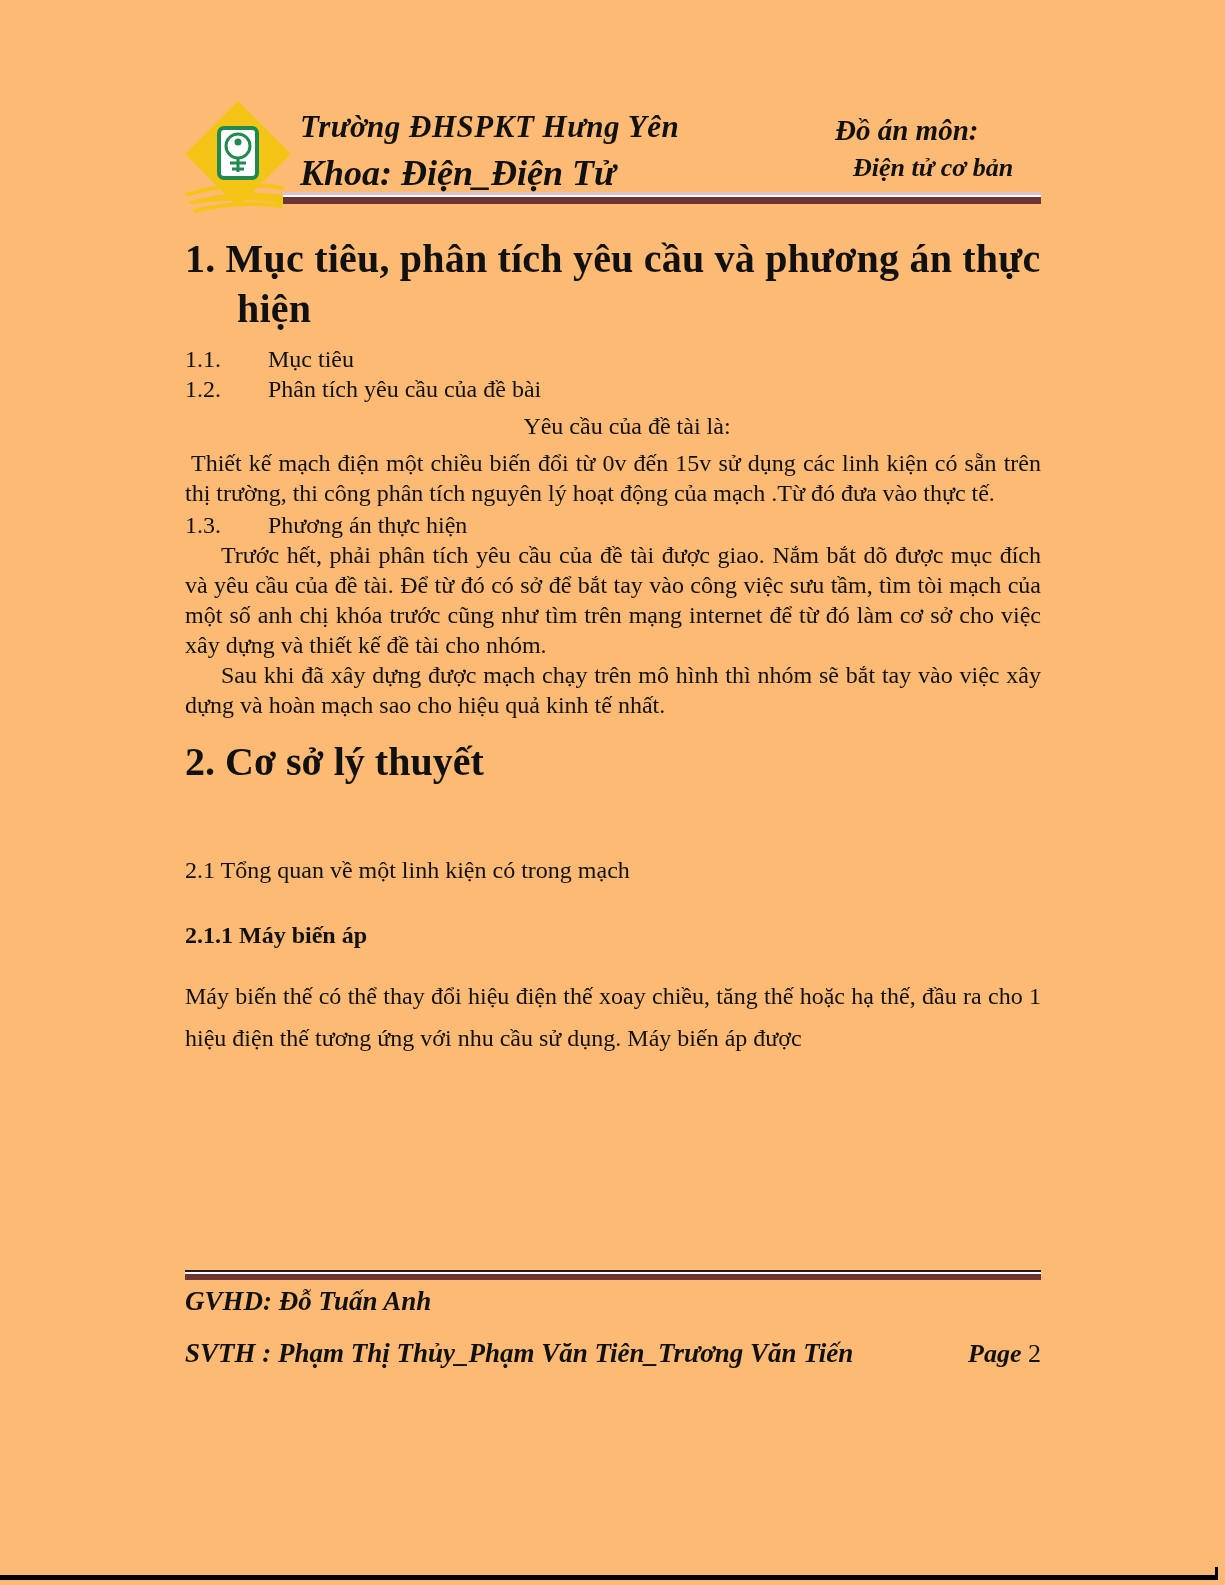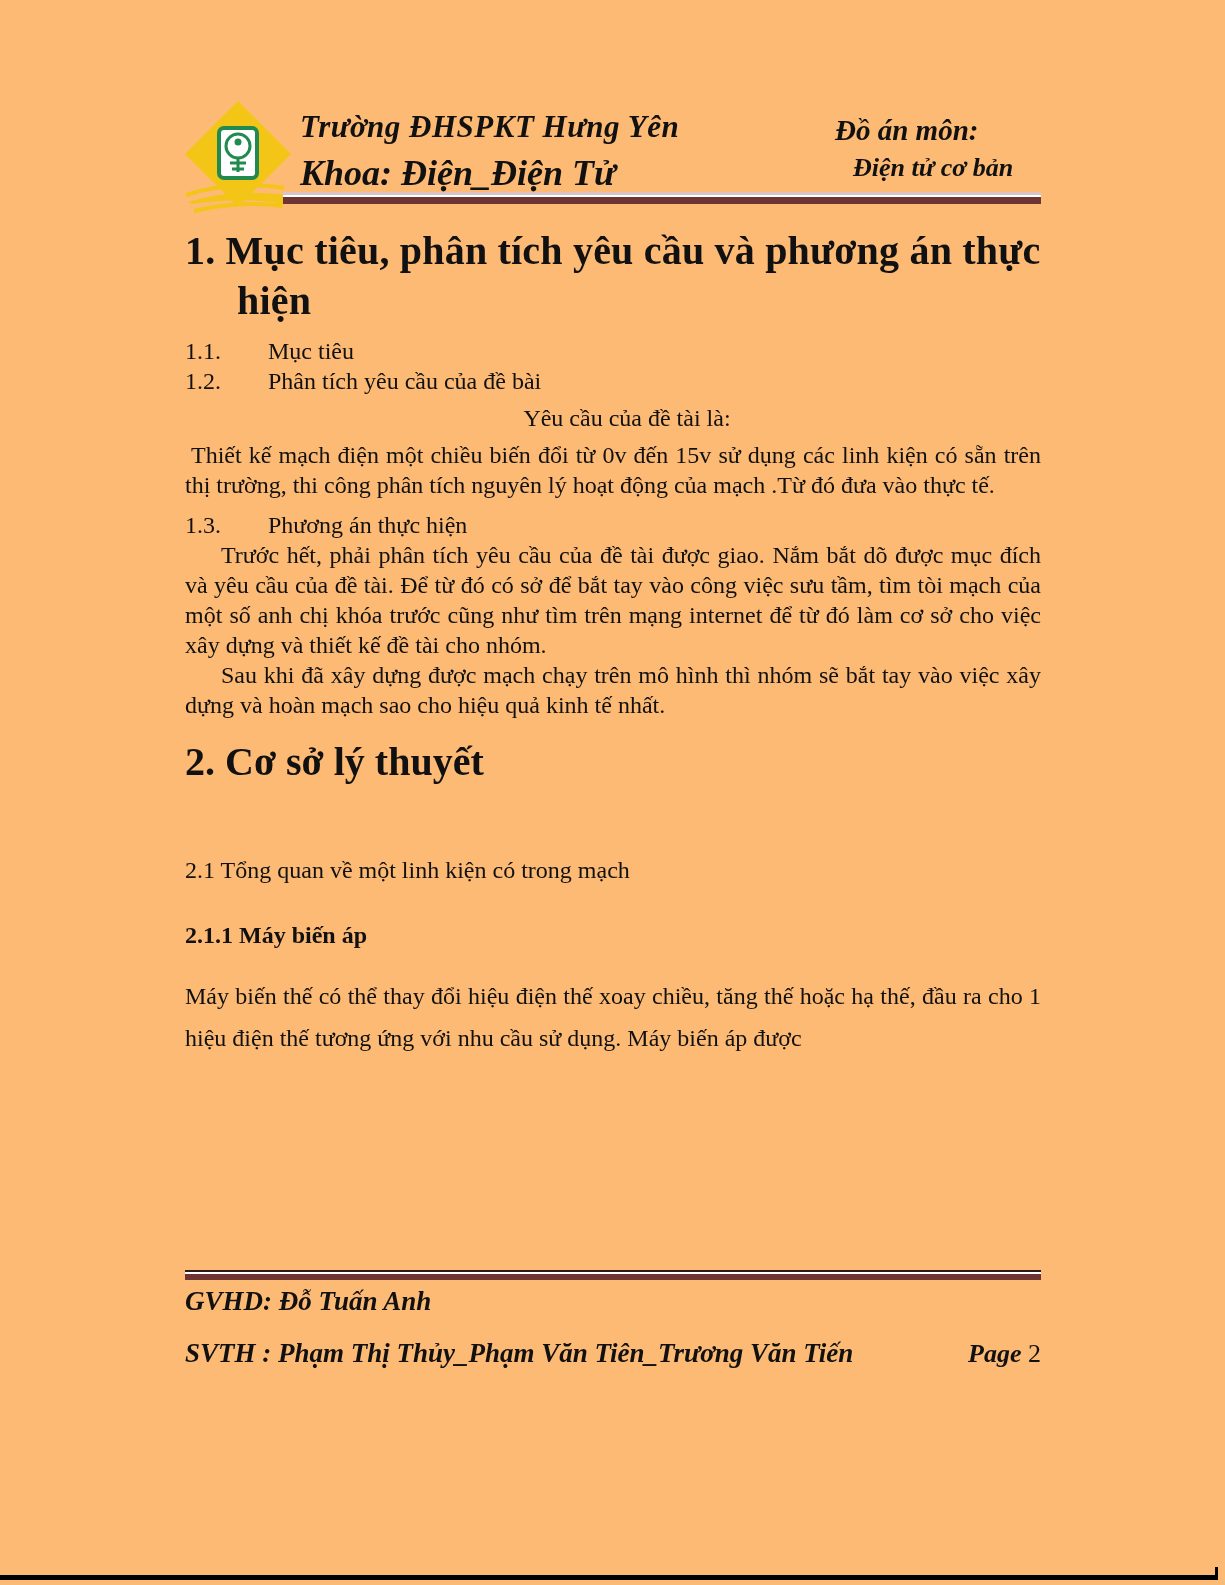--- a/index.html
+++ b/index.html
@@ -15,21 +15,21 @@
   .hdr-right{position:absolute;left:835px;top:112px;line-height:1.25;}
   .proj-label{font-size:29px;font-weight:bold;font-style:italic;}
   .subject{font-size:26px;font-weight:bold;font-style:italic;padding-left:18px;margin-top:4px;}
   .hdr-rule{position:absolute;left:283px;top:192px;width:758px;}
   .hdr-rule .thin{height:3px;background:#d8c4c4;}
   .hdr-rule .gap{height:2px;background:#fff;}
   .hdr-rule .thick{height:7px;background:#6e3434;}
   
   .main{position:absolute;left:185px;top:222px;width:856px;}
   .h1{
-    font-size:40px;font-weight:bold;line-height:50px;margin:4px 0 10px 0;
+    font-size:40px;font-weight:bold;line-height:50px;margin:12px 0 10px 0;
     padding-left:52px;text-indent:-52px;letter-spacing:.2px;
   }
   .body-txt{font-size:24px;line-height:30px;}
   .sec-head{margin:0;font-size:24px;line-height:30px;}
   .sec-num{display:inline-block;width:83px;}
   .para{margin:0;text-align:justify;}
   .ind26{text-indent:26px;}
   .ind6{text-indent:6px;}
   .ind36{text-indent:36px;}
   .intro-line{padding-left:28px;margin:7px;text-align:center;}
@@ -90,21 +90,21 @@
   <div class="main body-txt">
 
     <p class="h1">1. Mục tiêu, phân tích yêu cầu và phương án thực hiện</p>
 
     <p class="sec-head"><span class="sec-num">1.1.</span><span>Mục tiêu</span></p>
 
     <p class="sec-head"><span class="sec-num">1.2.</span><span>Phân tích yêu cầu của đề bài</span></p>
     <p class="intro-line">Yêu cầu của đề tài là:</p>
     <p class="para ind6">Thiết kế mạch điện một chiều biến đổi từ 0v đến 15v sử dụng các linh kiện có sẵn trên thị trường, thi công phân tích nguyên lý hoạt động của mạch .Từ đó đưa vào thực tế.</p>
 
-    <p class="sec-head" style="margin-top:10px;"><span class="sec-num">1.3.</span><span>Phương án thực hiện</span></p>
+    <p class="sec-head" style="margin-top:2px;"><span class="sec-num">1.3.</span><span>Phương án thực hiện</span></p>
     <p class="para ind36">Trước hết, phải phân tích yêu cầu của đề tài được giao. Nắm bắt dõ được mục đích và yêu cầu của đề tài. Để từ đó có sở để bắt tay vào công việc sưu tầm, tìm tòi mạch của một số anh chị khóa trước cũng như tìm trên mạng internet để từ đó làm cơ sở cho việc xây dựng và thiết kế đề tài cho nhóm.</p>
     <p class="para ind36">Sau khi đã xây dựng được mạch chạy trên mô hình thì nhóm sẽ bắt tay vào việc xây dựng và hoàn mạch sao cho hiệu quả kinh tế nhất.</p>
 
     <p class="h2">2. Cơ sở lý thuyết</p>
 
     <p class="s21">2.1 Tổng quan về một linh kiện có trong mạch</p>
     <p class="s211">2.1.1 Máy biến áp</p>
     <p class="s211-p">Máy biến thế có thể thay đổi hiệu điện thế xoay chiều, tăng thế hoặc hạ thế, đầu ra cho 1 hiệu điện thế tương ứng với nhu cầu sử dụng. Máy biến áp được</p>
 
   </div>

